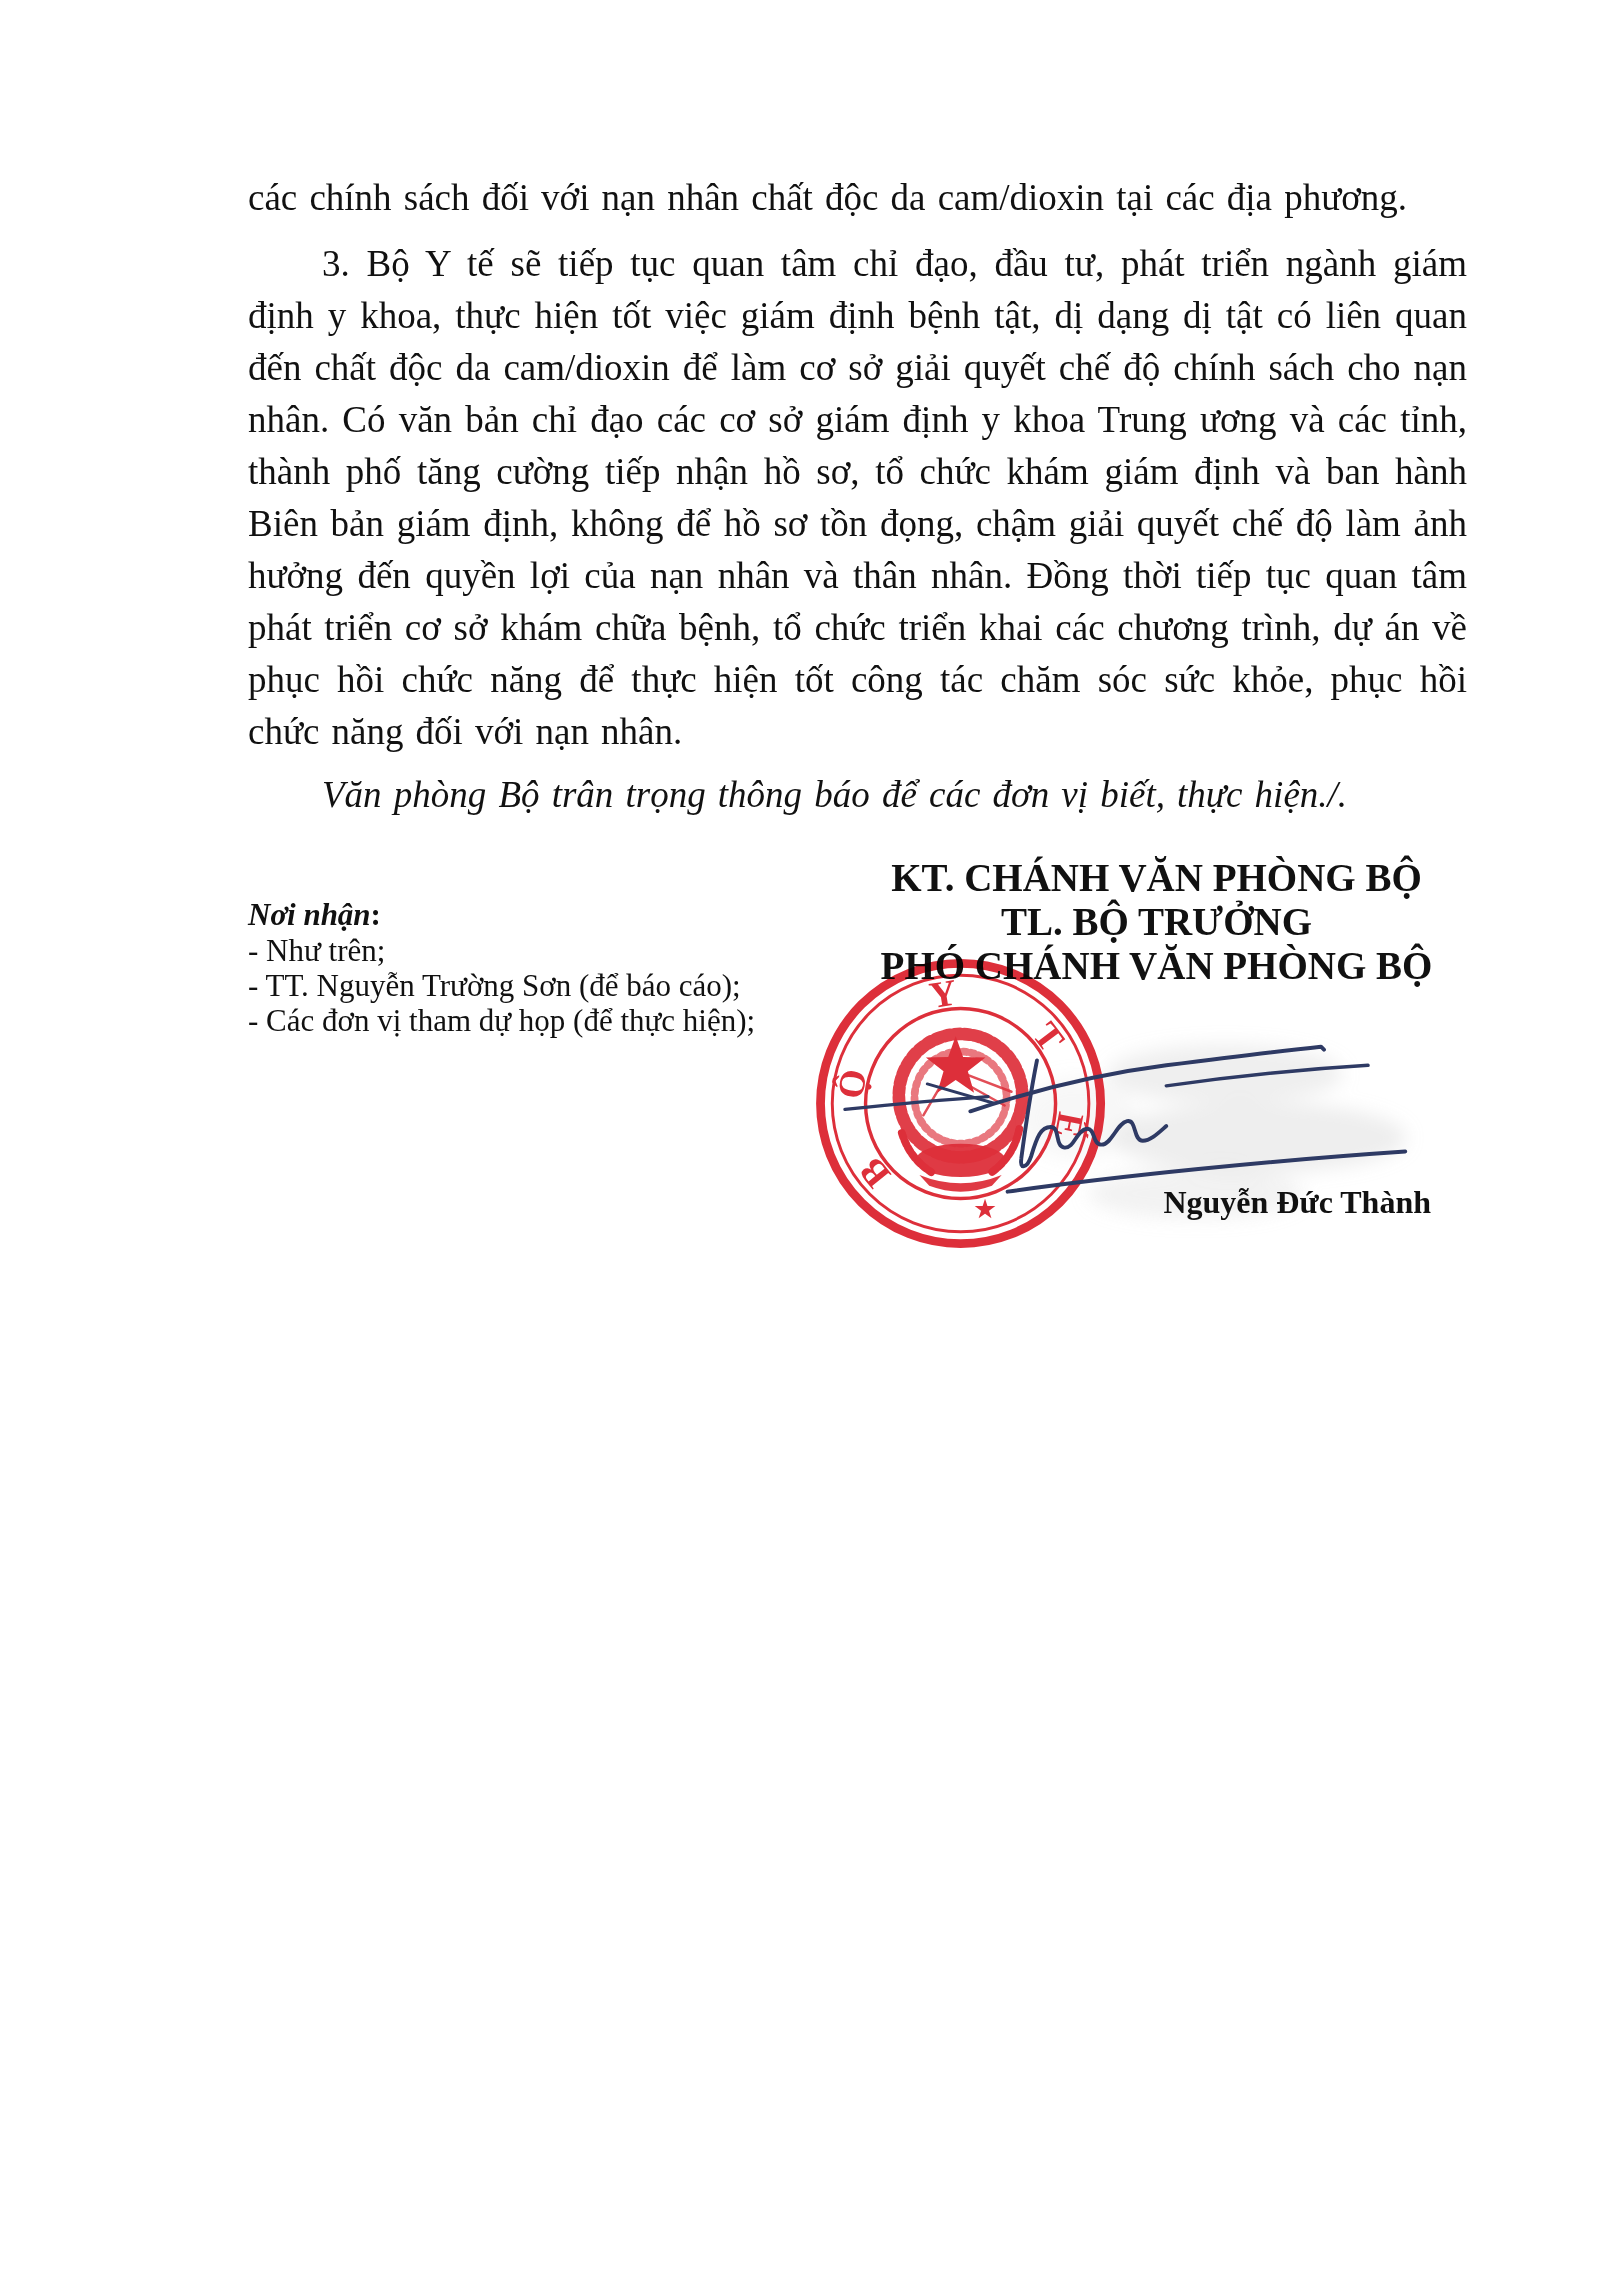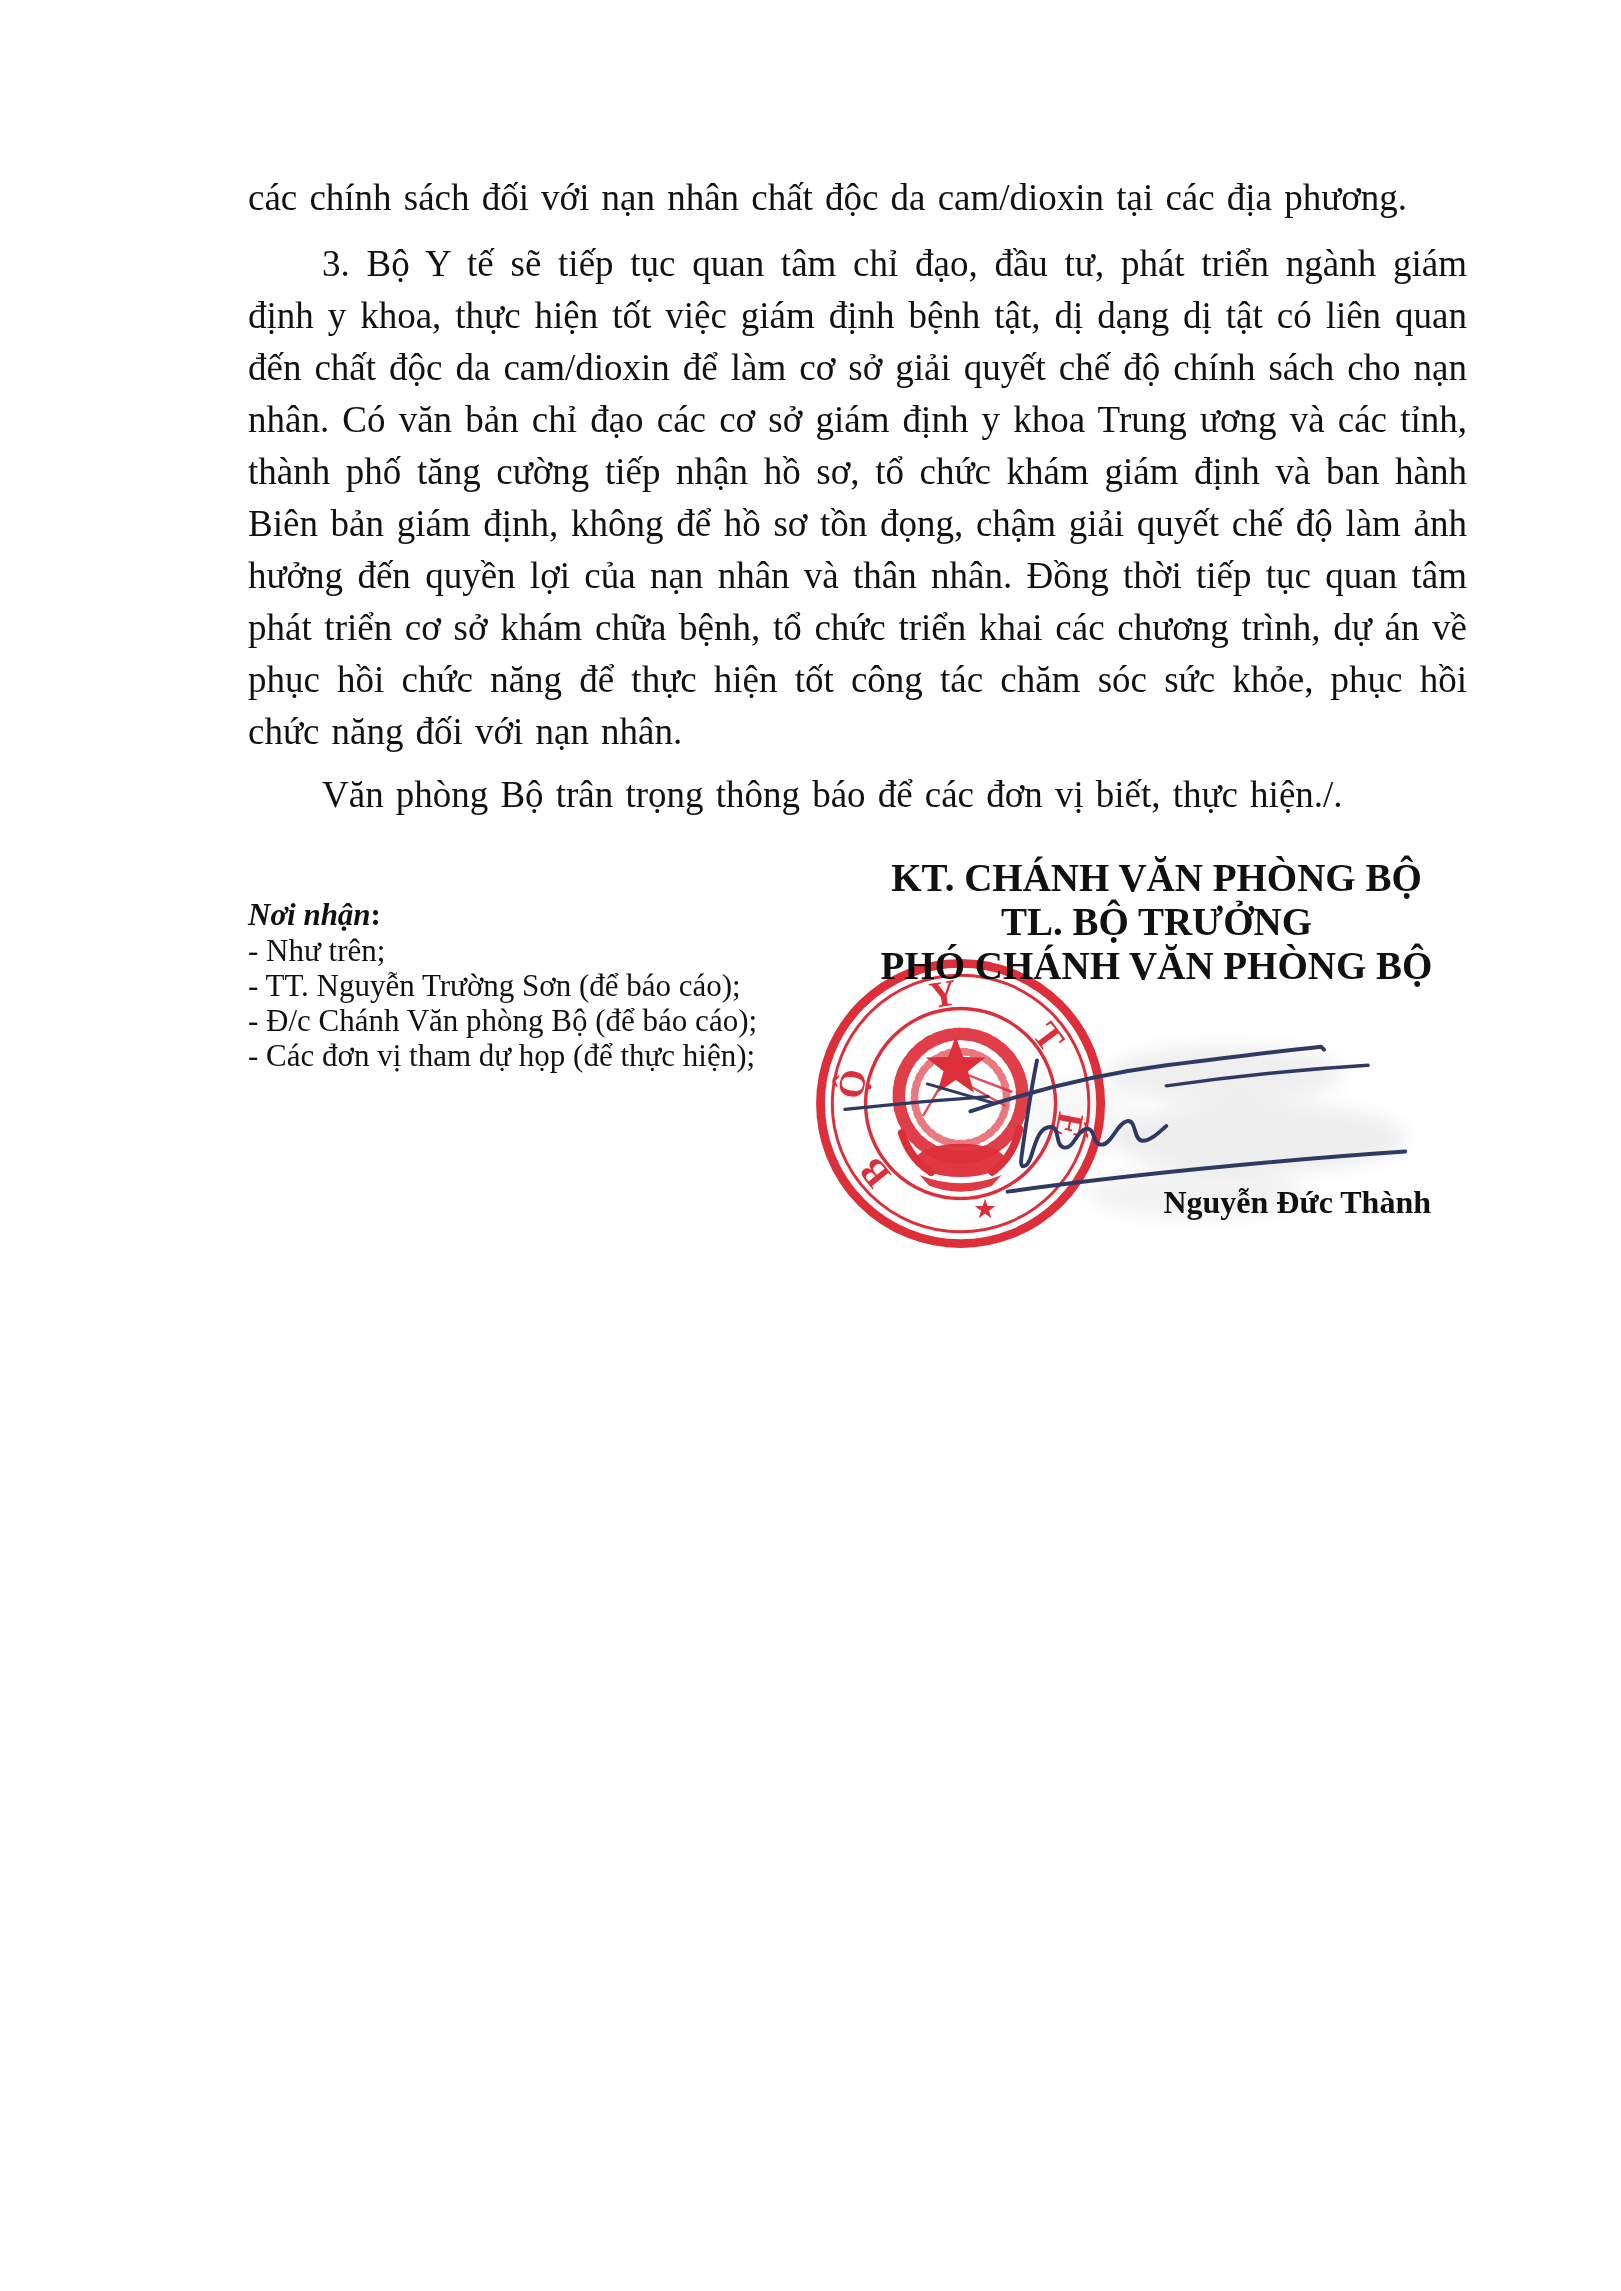--- a/index.html
+++ b/index.html
@@ -14,21 +14,21 @@
   .page{position:absolute;left:0;top:11px;width:1621px;height:2292px;background:#ffffff;}
 
   
   .body-text{
     position:absolute;left:248px;top:161px;width:1219px;
     font-size:37px;line-height:52px;
     text-align:justify;word-spacing:2.9px;
   }
   .body-text p{margin:0;}
   .body-text p.sp1{margin-top:13.7px;text-indent:74px;}
-  .body-text p.sp2{margin-top:11.8px;text-indent:74px;}
+  .body-text p.sp2{margin-top:11.8px;text-indent:74px;font-style:italic;}
 
   
   .recipients{position:absolute;left:248px;top:885px;font-size:31px;}
   .recipients .head{font-weight:bold;font-style:italic;line-height:37px;}
   .recipients .head .colon{font-style:normal;}
   .recipients .item{line-height:35px;font-style:normal;}
 
   
   .sig-head{
     position:absolute;left:843px;top:845px;width:627px;
@@ -60,21 +60,20 @@
   <div class="body-text">
     <p>các chính sách đối với nạn nhân chất độc da cam/dioxin tại các địa phương.</p>
     <p class="sp1">3. Bộ Y tế sẽ tiếp tục quan tâm chỉ đạo, đầu tư, phát triển ngành giám định y khoa, thực hiện tốt việc giám định bệnh tật, dị dạng dị tật có liên quan đến chất độc da cam/dioxin để làm cơ sở giải quyết chế độ chính sách cho nạn nhân. Có văn bản chỉ đạo các cơ sở giám định y khoa Trung ương và các tỉnh, thành phố tăng cường tiếp nhận hồ sơ, tổ chức khám giám định và ban hành Biên bản giám định, không để hồ sơ tồn đọng, chậm giải quyết chế độ làm ảnh hưởng đến quyền lợi của nạn nhân và thân nhân. Đồng thời tiếp tục quan tâm phát triển cơ sở khám chữa bệnh, tổ chức triển khai các chương trình, dự án về phục hồi chức năng để thực hiện tốt công tác chăm sóc sức khỏe, phục hồi chức năng đối với nạn nhân.</p>
     <p class="sp2">Văn phòng Bộ trân trọng thông báo để các đơn vị biết, thực hiện./.</p>
   </div>
 
   <div class="recipients">
     <div class="head"><span>Nơi nhận</span><span class="colon">:</span></div>
     <div class="item">- Như trên;</div>
     <div class="item">- TT. Nguyễn Trường Sơn (để báo cáo);</div>
-    <div class="item">- Đ/c Chánh Văn phòng Bộ (để báo cáo);</div>
     <div class="item">- Các đơn vị tham dự họp (để thực hiện);</div>
   </div>
 
   <div class="sig-head">
     <div>KT. CHÁNH VĂN PHÒNG BỘ</div>
     <div>TL. BỘ TRƯỞNG</div>
     <div>PHÓ CHÁNH VĂN PHÒNG BỘ</div>
   </div>
 
   <div class="sig-name">Nguyễn Đức Thành</div>

